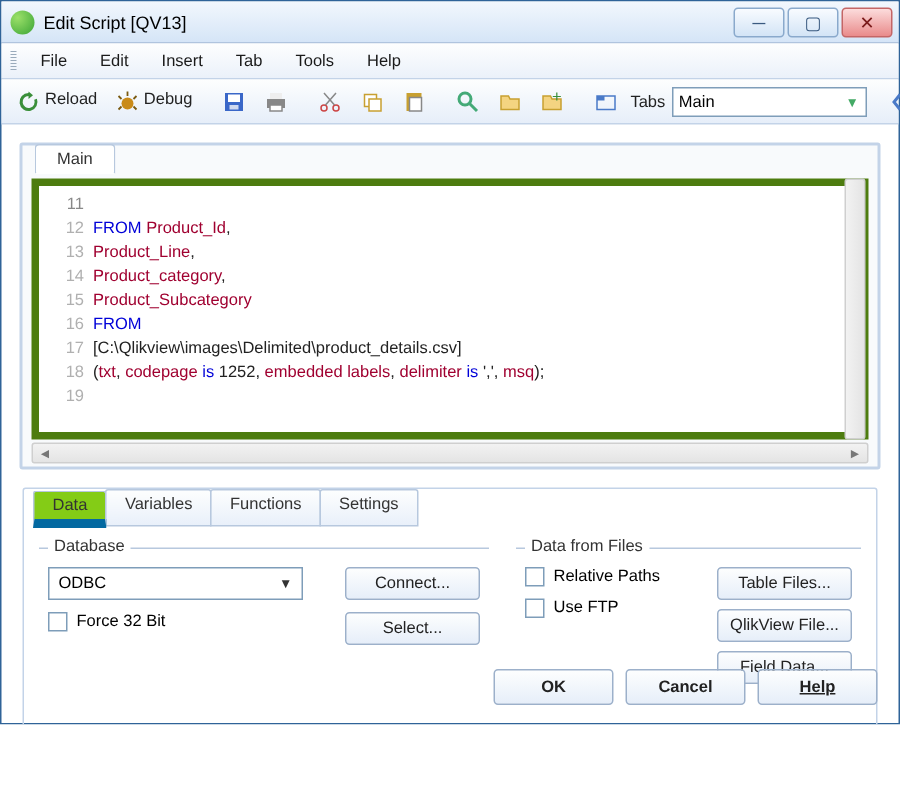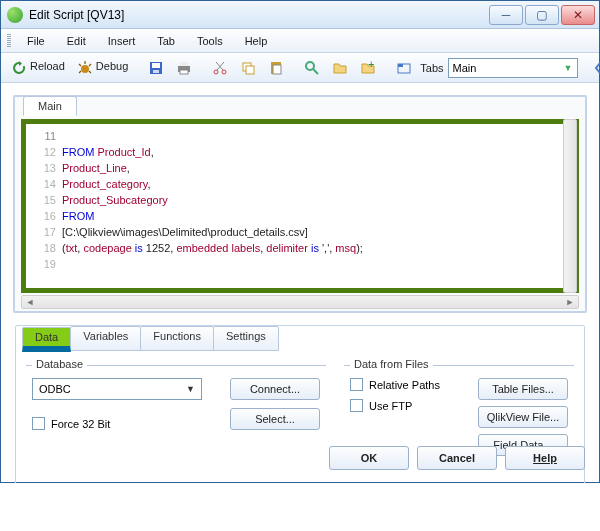--- a/index.html
+++ b/index.html
@@ -36,21 +36,21 @@
 .hscroll { position:absolute; left:6px; right:6px; bottom:2px; height:14px; background:linear-gradient(#f2f2f2,#e4e4e4); border:1px solid #cfcfcf; border-radius:2px; display:flex; align-items:center; justify-content:space-between; padding:0 2px; }
 .hscroll .arrs { width:12px; text-align:center; color:#777; font-size:9px; }
 .vscroll { position:absolute; top:22px; bottom:18px; right:8px; width:14px; background:linear-gradient(90deg,#f2f2f2,#e4e4e4); border:1px solid #cfcfcf; border-radius:2px; }
 .lower-panel { margin:0 14px; border:1px solid #c3d3e8; border-radius:2px; padding:6px 10px 10px; height:178px; }
 .lp-tabs { display:flex; gap:0; margin:-6px 0 6px -4px; }
 .lp-tab { border:1px solid #b7c8de; background:linear-gradient(#fdfefe,#e9f0fa); padding:3px 12px; border-radius:2px 2px 0 0; color:#333; margin-right:-1px; }
 .lp-tab.active { background:#84cc16; border-bottom:6px solid #0369a1; position:relative; top:1px; }
 .lp-cols { display:flex; gap:18px; }
 .fgroup { flex:1; position:relative; border-top:1px solid #b7c8de; margin-top:8px; padding:12px 6px 0; }
 .fgroup .legend { position:absolute; top:-8px; left:6px; background:#fff; padding:0 4px; color:#333; }
-.row { display:flex; align-items:flex-end; gap:6px; margin-bottom:8px; }
+.row { display:flex; align-items:flex-start; gap:6px; margin-bottom:8px; }
 .combo { flex:0 0 170px; height:22px; border:1px solid #7e9db9; background:#fff; display:flex; align-items:center; justify-content:space-between; padding:0 6px; }
 .combo .darr { font-size:9px; color:#333; }
 .btn { width:90px; height:22px; border:1px solid #9cb0ca; background:linear-gradient(#fdfefe,#e6eef9); border-radius:3px; display:flex; align-items:center; justify-content:center; color:#222; }
 .chk { width:13px; height:13px; border:1px solid #7e9db9; background:#fff; display:inline-block; }
 .rcol { display:flex; flex-direction:column; gap:6px; align-items:flex-end; }
 .btns-bottom { position:absolute; right:14px; bottom:12px; display:flex; gap:8px;font-weight:bold; }
 .btns-bottom .btn { width:80px; height:24px; }
 .underline { text-decoration: underline; }
 svg { display:block; }
 </style>

